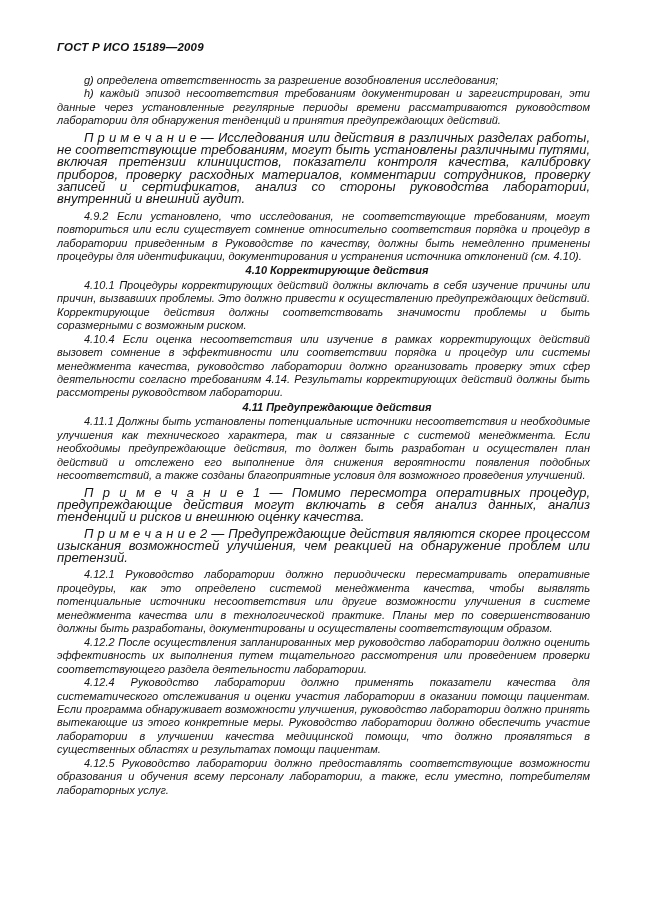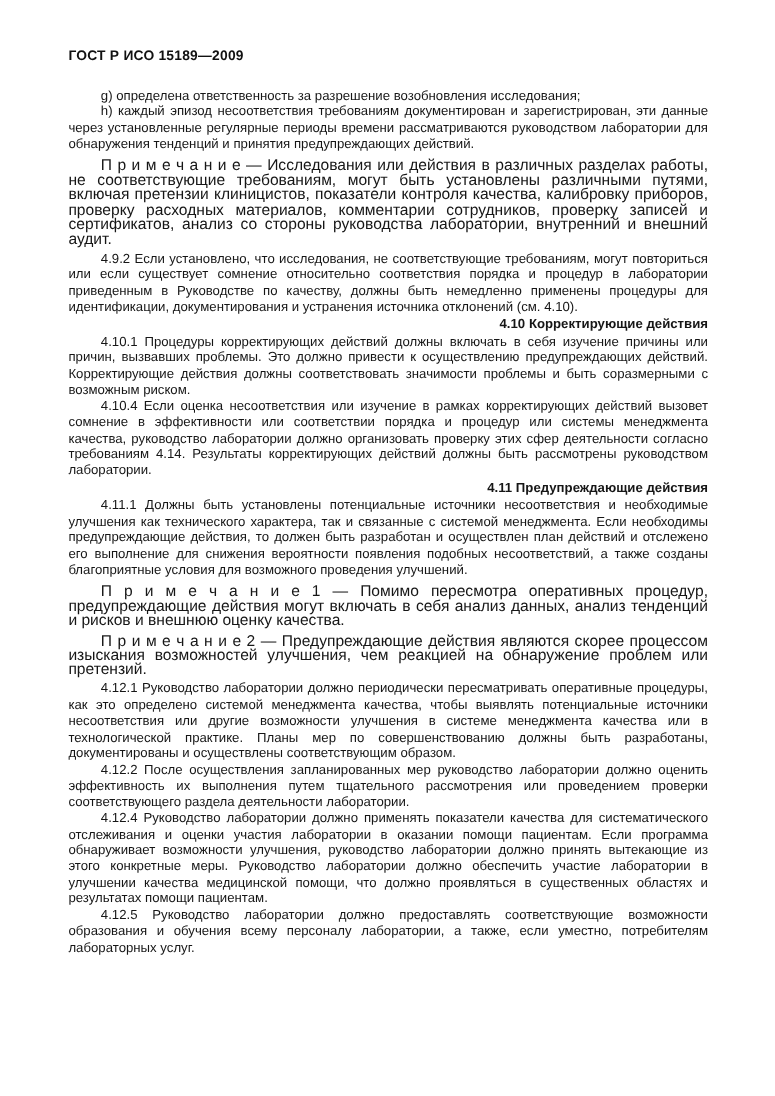--- a/index.html
+++ b/index.html
@@ -10,20 +10,21 @@
   .page {
     position: relative;
     width: 646px;
     height: 913px;
     background: #ffffff;
     font-family: "Liberation Sans", "DejaVu Sans", sans-serif;
     color: #161616;
     box-sizing: border-box;
     padding: 41px 56px 20px 57px;
     overflow: hidden;
+    font-style: italic;
   }
   .doc-header {
     font-size: 11.5px;
     font-weight: bold;
     letter-spacing: 0.2px;
     margin-bottom: 21px;
     color: #111;
   }
   .doc-body p {
     margin: 0;
@@ -34,21 +35,21 @@
     color: #161616;
   }
   .doc-body p.note {
     font-size: 13px;
     line-height: 12.3px;
     margin-top: 4px;
     margin-bottom: 4px;
   }
   .doc-body p.heading {
     font-weight: bold;
-    text-align: right;
+    text-align: center;
     margin-top: 1px;
     margin-bottom: 1px;
   }
   .doc-body p.heading-spaced {
     margin-top: 9px;
   }
 </style>
 </head>
 <body>
 

